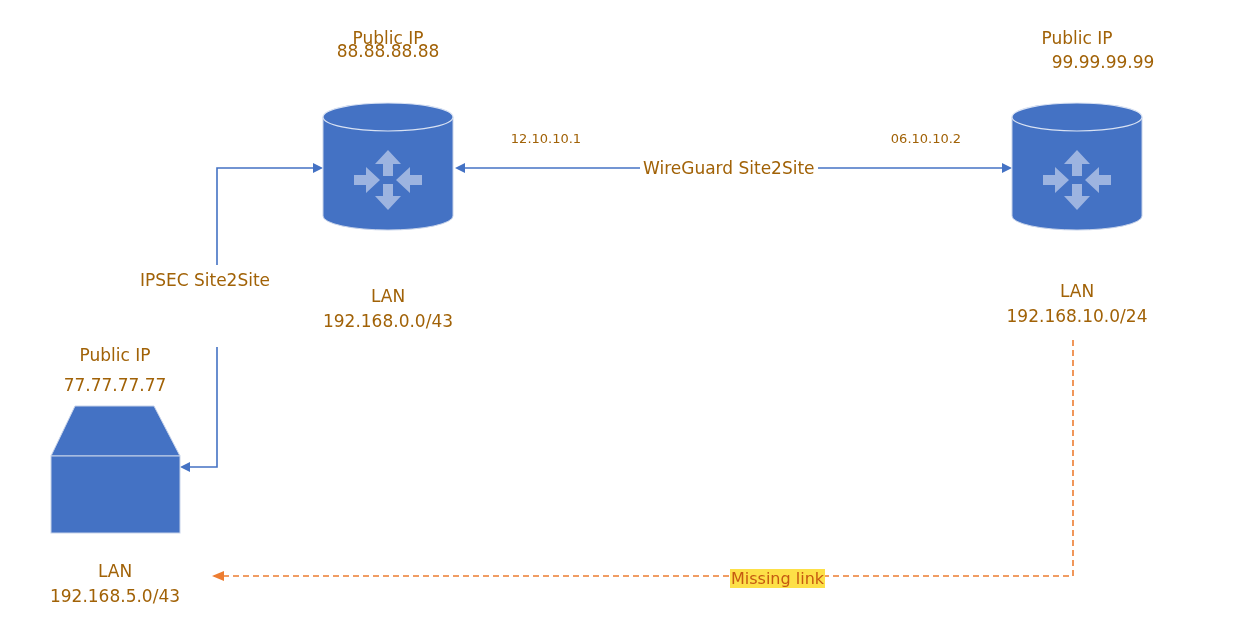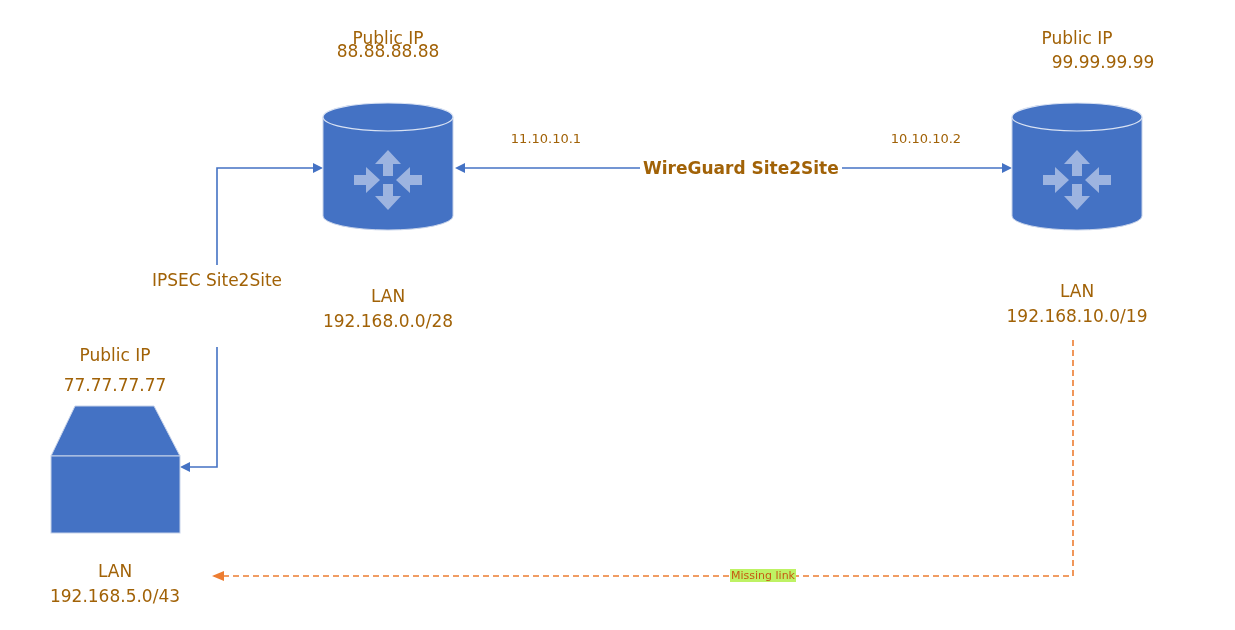--- a/index.html
+++ b/index.html
@@ -3,21 +3,21 @@
 <meta charset="utf-8">
 <style>
   html, body { margin: 0; padding: 0; background: #ffffff; }
   body { width: 1235px; height: 630px; position: relative; overflow: hidden;
          font-family: "Liberation Sans", "DejaVu Sans", sans-serif; }
   svg { position: absolute; left: 0; top: 0; }
   .lbl { position: absolute; color: #a16207; text-align: center; white-space: nowrap;
          font-family: "DejaVu Sans", "Liberation Sans", sans-serif; }
   .big { font-size: 17px; line-height: 23px; }
   .small { font-size: 13px; line-height: 16px; }
-  .orange { color: #c55a11; font-size: 11px; background: #bef264; padding: 0 1px; }
+  .orange { color: #c55a11; font-size: 16px; background: #fde047; padding: 0 1px; }
   .link-label { background: #ffffff; padding: 0 3px; }
 </style>
 </head>
 <body>
 
 <svg width="1235" height="630" viewBox="0 0 1235 630">
   <defs>
     <marker id="arrowBlue" markerWidth="10" markerHeight="10" refX="8" refY="5" orient="auto-start-reverse" markerUnits="userSpaceOnUse">
       <path d="M0,0 L10,5 L0,10 Z" fill="#4472c4"></path>
     </marker>
@@ -62,30 +62,30 @@
   </g>
 
   <g>
     <path d="M75,406 L154,406 L180,456 L51,456 Z" fill="#4472c4" stroke="#c7d3ea" stroke-width="1"></path>
     <rect x="51" y="456" width="129" height="77" fill="#4472c4" stroke="#c7d3ea" stroke-width="1"></rect>
   </g>
 </svg>
 
 <div class="lbl big" style="left:308px; top:27px; width:160px;">Public IP</div>
 <div class="lbl big" style="left:308px; top:40px; width:160px;">88.88.88.88</div>
-<div class="lbl small" style="left:486px; top:131px; width:120px;">11.10.10.1</div>
+<div class="lbl small" style="left:486px; top:131px; width:120px;">12.10.10.1</div>
 <div class="lbl big" style="left:308px; top:285px; width:160px;">LAN</div>
-<div class="lbl big" style="left:288px; top:310px; width:200px;">192.168.0.0/28</div>
+<div class="lbl big" style="left:288px; top:310px; width:200px;">192.168.0.0/43</div>
 
 <div class="lbl big" style="left:997px; top:27px; width:160px;">Public IP</div>
 <div class="lbl big" style="left:1023px; top:51px; width:160px;">99.99.99.99</div>
-<div class="lbl small" style="left:866px; top:131px; width:120px;">10.10.10.2</div>
+<div class="lbl small" style="left:866px; top:131px; width:120px;">06.10.10.2</div>
 <div class="lbl big" style="left:997px; top:280px; width:160px;">LAN</div>
-<div class="lbl big" style="left:977px; top:305px; width:200px;">192.168.10.0/19</div>
+<div class="lbl big" style="left:977px; top:305px; width:200px;">192.168.10.0/24</div>
 
 <div class="lbl big" style="left:35px; top:344px; width:160px;">Public IP</div>
 <div class="lbl big" style="left:35px; top:374px; width:160px;">77.77.77.77</div>
 <div class="lbl big" style="left:35px; top:560px; width:160px;">LAN</div>
 <div class="lbl big" style="left:15px; top:585px; width:200px;">192.168.5.0/43</div>
 
-<div class="lbl big link-label" style="left:640px; top:157px;font-weight:bold;">WireGuard Site2Site</div>
-<div class="lbl big" style="left:137px; top:269px; width:160px;text-align:center;">IPSEC Site2Site</div>
+<div class="lbl big link-label" style="left:640px; top:157px;">WireGuard Site2Site</div>
+<div class="lbl big" style="left:125px; top:269px; width:160px;text-align:center;">IPSEC Site2Site</div>
 <div class="lbl orange" style="left:730px; top:569px;">Missing link</div>
 
 </body></html>

